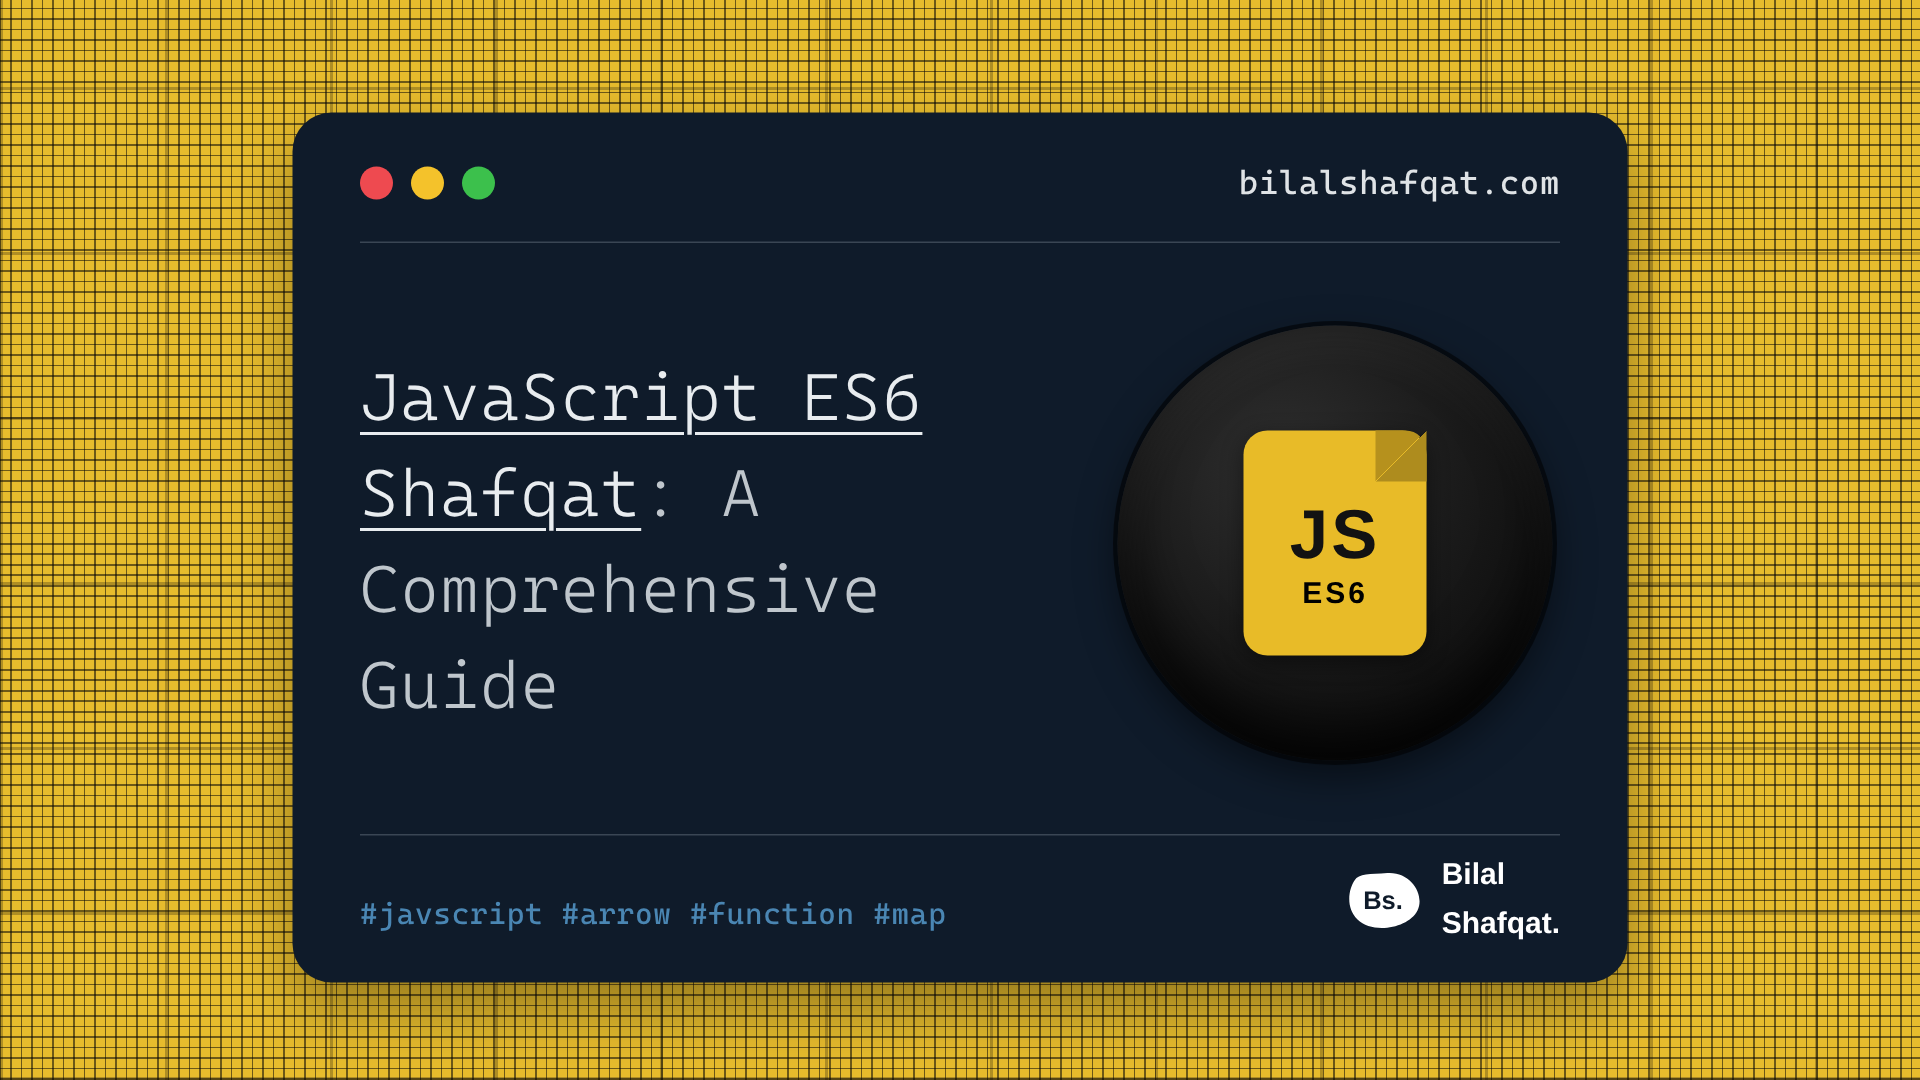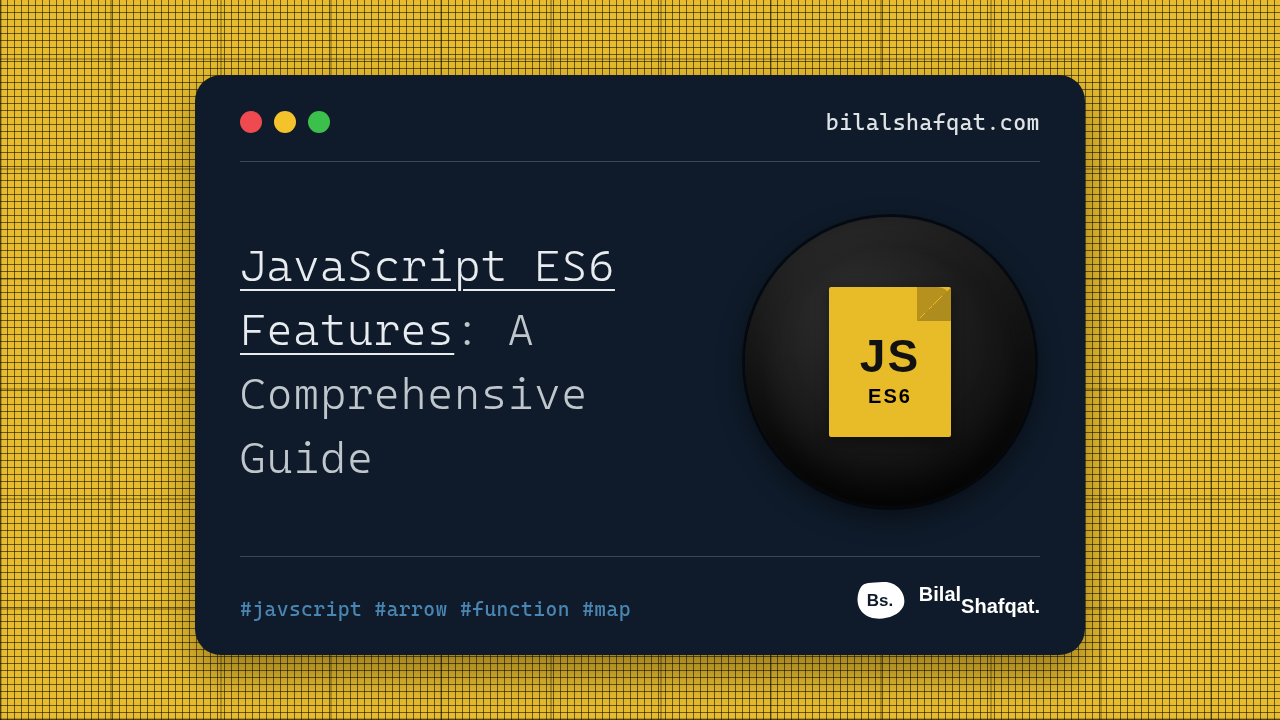--- a/index.html
+++ b/index.html
@@ -86,21 +86,21 @@
       inset 0 14px 30px rgba(255,255,255,.05),
       inset 0 -20px 40px rgba(0,0,0,.85),
       0 0 0 3px rgba(0,0,0,.55),
       0 10px 26px rgba(0,0,0,.5);
     display: flex; align-items: center; justify-content: center;
   }
 
   .js-file {
     width: 122px; height: 150px;
     background: #e8bb28;
-    border-radius: 2px;
+    border-radius: 16px;
     position: relative;
     display: flex; flex-direction: column; align-items: center; justify-content: center;
     gap: 2px;
     box-shadow: 0 4px 14px rgba(0,0,0,.45);
   }
   .js-file .fold {
     position: absolute; top: 0; right: 0;
     width: 34px; height: 34px;
     background: linear-gradient(135deg, #b6911d 0 50%, rgba(0,0,0,0) 50% 100%);
     border-top-right-radius: 14px;
@@ -128,21 +128,21 @@
   .tags { color: #4a86b3; font-size: 20px; letter-spacing: .5px; margin-top: 17px; }
 
   .brand {
     display: flex; align-items: center; gap: 12px;
     color: #fff;
   }
   .brand-blob {
     width: 54px; height: 42px; position: relative; text-align: right;
   }
   .brand-blob svg { width: 100%; height: 100%; display:block; }
-  .brand-text { display: flex; flex-direction: row; line-height: 1.05; }
+  .brand-text { display: flex; flex-direction: column; line-height: 1.05; }
   .brand-text .l1 { font-family: Arial, Helvetica, sans-serif; font-weight: 800; font-size: 20px; }
   .brand-text .l2 { font-family: Arial, Helvetica, sans-serif; font-weight: 800; font-size: 20px; margin-top: 12px; }
 </style>
 </head>
 <body>
 
 <div class="bg"></div>
 
 <div class="card">
 
@@ -152,21 +152,21 @@
       <div class="dot yellow"></div>
       <div class="dot green"></div>
     </div>
     <div class="domain">bilalshafqat.com</div>
   </div>
 
   <div class="rule"></div>
 
   <div class="middle">
     <div class="title">
-      <span class="underlined">JavaScript ES6 Features</span><span class="colon">: A Comprehensive Guide</span>
+      <span class="underlined">JavaScript ES6 Shafqat</span><span class="colon">: A Comprehensive Guide</span>
     </div>
 
     <div class="disc-wrap">
       <div class="disc">
         <div class="js-file">
           <div class="fold"></div>
           <div class="big">JS</div>
           <div class="small">ES6</div>
         </div>
       </div>

